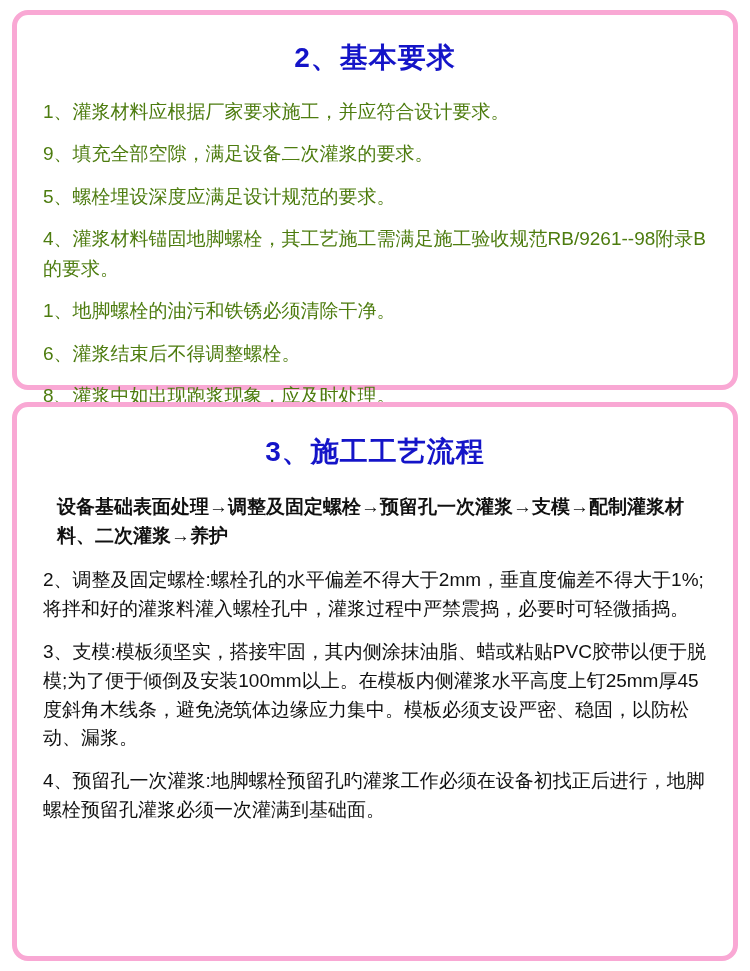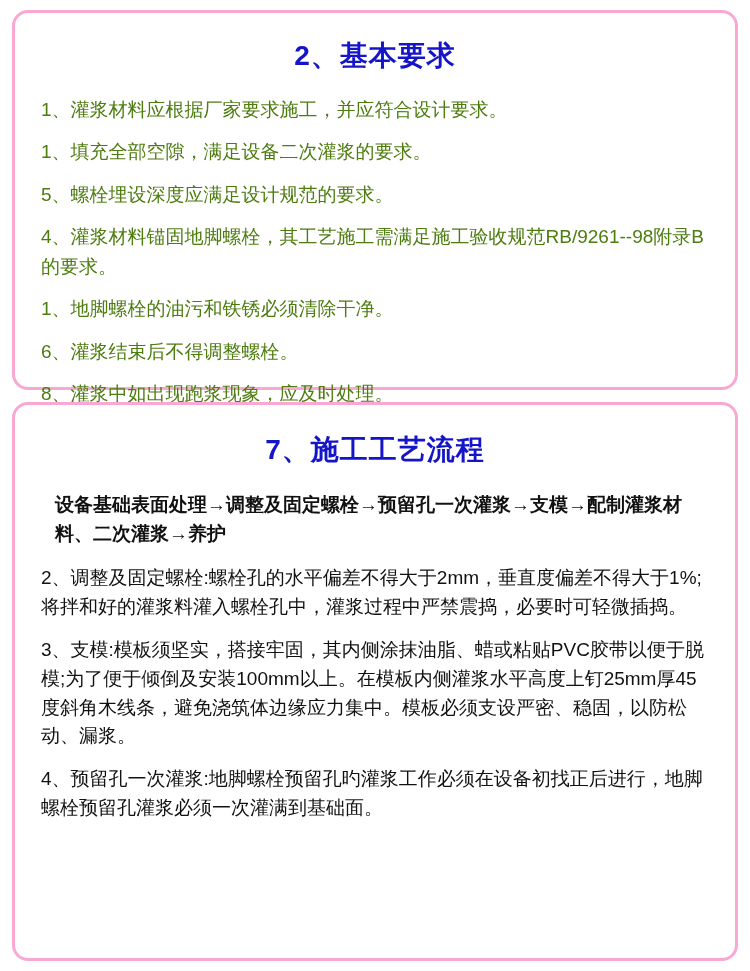--- a/index.html
+++ b/index.html
@@ -17,21 +17,21 @@
   .page {
     width: 750px;
     height: 971px;
     box-sizing: border-box;
     padding: 10px 12px;
     display: flex;
     flex-direction: column;
     gap: 12px;
   }
   .card {
-    border: 3px solid #f9a8d4;
+    border: 5px solid #f9a8d4;
     border-radius: 16px;
     box-sizing: border-box;
     padding: 18px 26px 20px 26px;
   }
   .card-1 { height: 380px; }
   .card-2 { flex: 1; }
   .section-title {
     text-align: center;
     color: #1414c8;
     font-size: 28px;
@@ -66,29 +66,29 @@
   .para:last-child { margin-bottom: 16px; }
 </style>
 </head>
 <body>
 
 <div class="page">
 
   <div class="card card-1">
     <div class="section-title">2、基本要求</div>
     <p class="item">1、灌浆材料应根据厂家要求施工，并应符合设计要求。</p>
-    <p class="item">1、填充全部空隙，满足设备二次灌浆的要求。</p>
+    <p class="item">9、填充全部空隙，满足设备二次灌浆的要求。</p>
     <p class="item">5、螺栓埋设深度应满足设计规范的要求。</p>
     <p class="item">4、灌浆材料锚固地脚螺栓，其工艺施工需满足施工验收规范RB/9261--98附录B的要求。</p>
     <p class="item">1、地脚螺栓的油污和铁锈必须清除干净。</p>
     <p class="item">6、灌浆结束后不得调整螺栓。</p>
     <p class="item">8、灌浆中如出现跑浆现象，应及时处理。</p>
   </div>
 
   <div class="card card-2">
-    <div class="section-title section-title-2">7、施工工艺流程</div>
+    <div class="section-title section-title-2">3、施工工艺流程</div>
     <p class="flow-summary">设备基础表面处理→调整及固定螺栓→预留孔一次灌浆→支模→配制灌浆材料、二次灌浆→养护</p>
     <p class="para">2、调整及固定螺栓:螺栓孔的水平偏差不得大于2mm，垂直度偏差不得大于1%;将拌和好的灌浆料灌入螺栓孔中，灌浆过程中严禁震捣，必要时可轻微插捣。</p>
     <p class="para">3、支模:模板须坚实，搭接牢固，其内侧涂抹油脂、蜡或粘贴PVC胶带以便于脱模;为了便于倾倒及安装100mm以上。在模板内侧灌浆水平高度上钉25mm厚45度斜角木线条，避免浇筑体边缘应力集中。模板必须支设严密、稳固，以防松动、漏浆。</p>
     <p class="para">4、预留孔一次灌浆:地脚螺栓预留孔旳灌浆工作必须在设备初找正后进行，地脚螺栓预留孔灌浆必须一次灌满到基础面。</p>
   </div>
 
 </div>
 
 </body></html>

